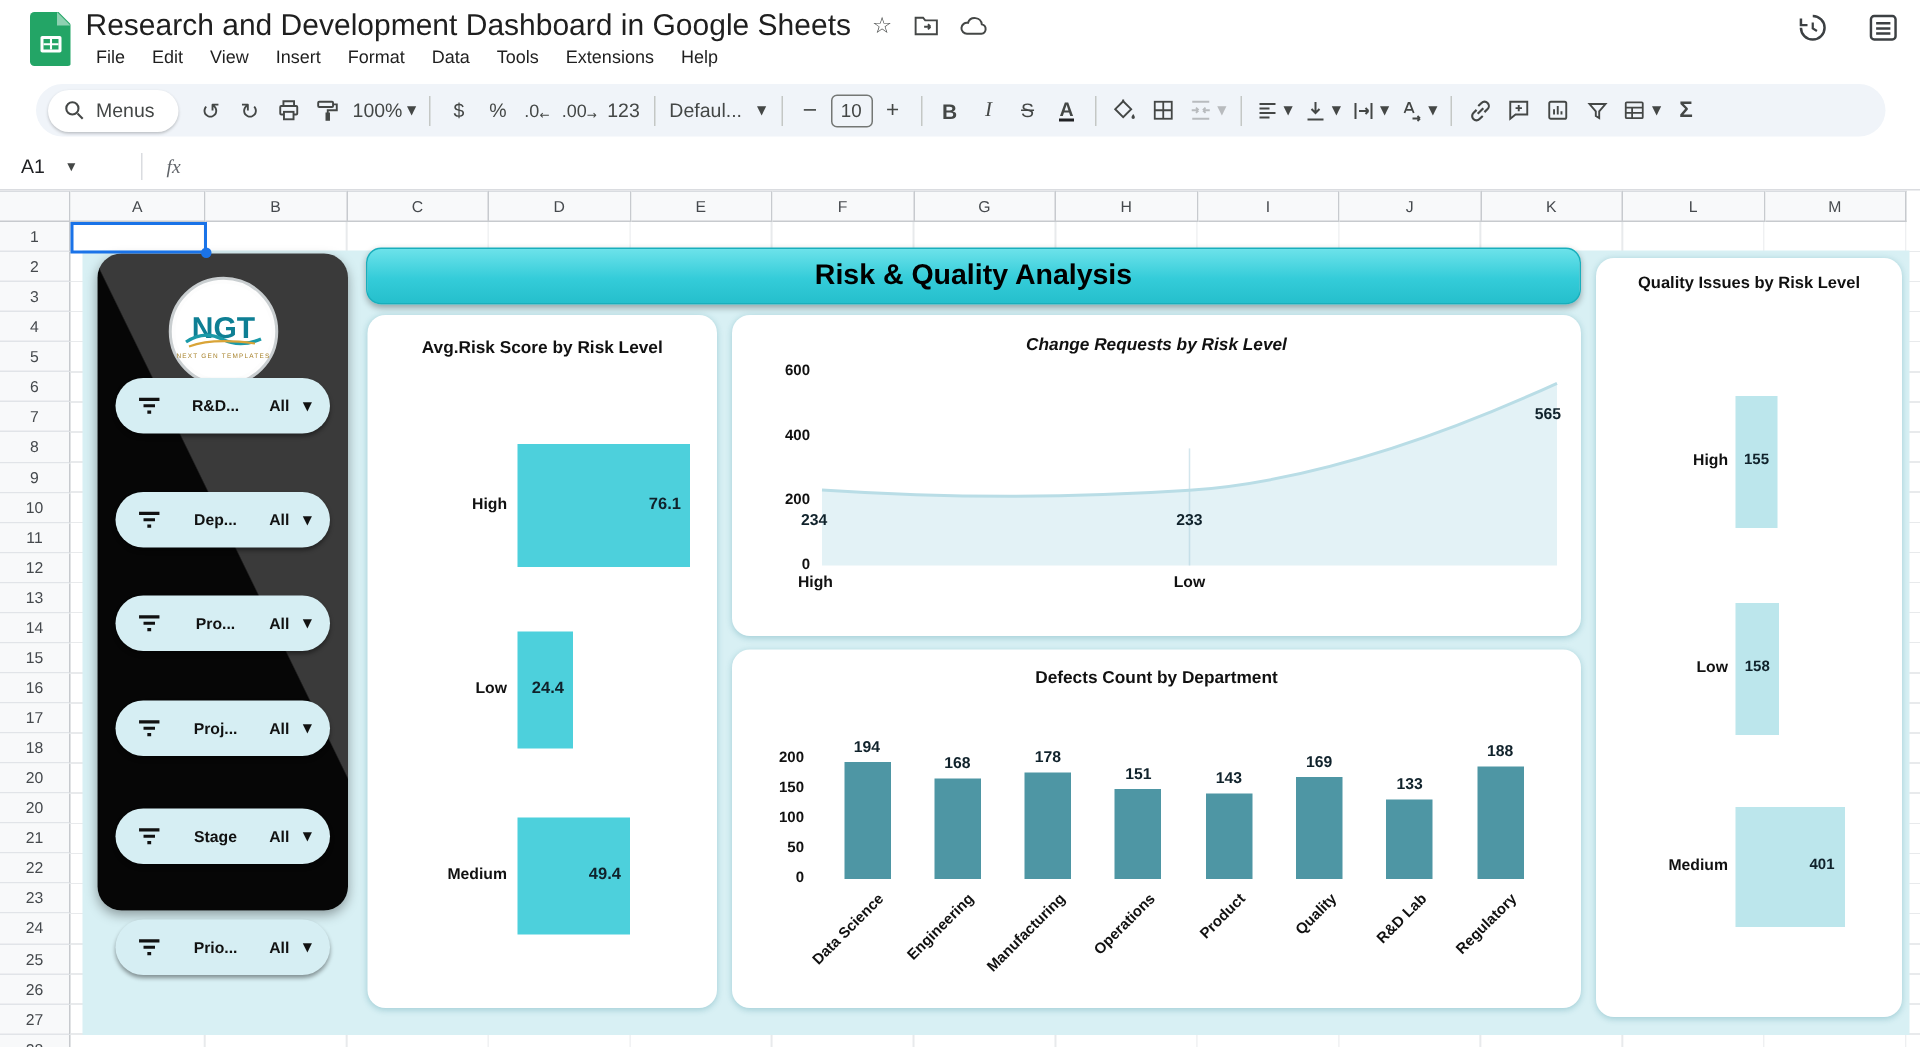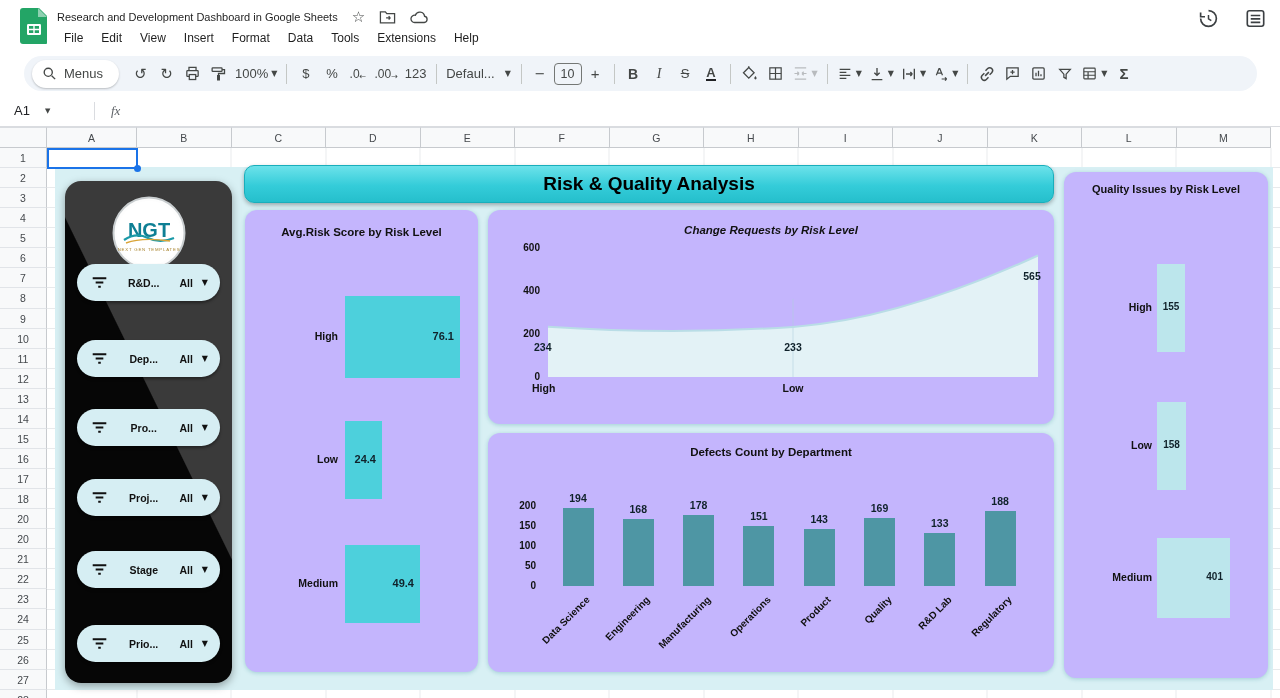--- a/index.html
+++ b/index.html
@@ -4,21 +4,21 @@
 <style>
   * { margin:0; padding:0; box-sizing:border-box; }
   html,body { width:1280px; height:698px; overflow:hidden; background:#fff;
     font-family:"Liberation Sans", sans-serif; }
   .g { font-family:"DejaVu Sans", sans-serif; }
   #app { position:relative; width:1280px; height:698px; background:#fff; }
 
   
   #sheets-logo { position:absolute; left:20px; top:8px; }
   #title-row { position:absolute; left:57px; top:5px; height:24px; display:flex; align-items:center; gap:14px; }
-  #doc-title { font-size:11px; color:#1f1f1f; }
+  #doc-title { font-size:20px; color:#1f1f1f; }
   .title-ico { color:#444746; font-size:15px; display:flex; align-items:center; }
   #top-right { position:absolute; right:14px; top:8px; display:flex; gap:26px; align-items:center; }
   #menu-row { position:absolute; left:57px; top:27px; height:22px; display:flex; gap:4px; align-items:center; }
   .menu-item { font-size:12px; color:#1f1f1f; padding:2px 7px; border-radius:4px; }
 
   
   #toolbar { position:absolute; left:24px; top:56px; width:1233px; height:35px;
     background:#f0f4f9; border-radius:18px; display:flex; align-items:center; padding:0 8px; gap:1px; }
   .tb { min-width:25px; height:26px; display:flex; align-items:center; justify-content:center;
     color:#444746; font-size:13px; border-radius:4px; padding:0 3px; }
@@ -61,31 +61,31 @@
     background-position:0 0, -4.5px 0; }
 
   
   #sel-a1 { position:absolute; left:47px; top:148px; width:91px; height:21px;
     border:2px solid #1a73e8; z-index:30; }
   #sel-handle { position:absolute; left:134px; top:165px; width:7px; height:7px; border-radius:50%;
     background:#1a73e8; z-index:31; }
 
   
   #dash { position:absolute; left:55px; top:167px; width:1218px; height:523px; background:#d8f0f4; z-index:10; }
-  .card { position:absolute; background:#c4b5fd; border-radius:12px;
+  .card { position:absolute; background:#ffffff; border-radius:12px;
     box-shadow:0 1px 4px rgba(20,120,135,.28); }
   .card-title { position:absolute; left:0; width:100%; text-align:center; font-weight:bold;
     font-size:11.5px; color:#111; }
 
   #banner { position:absolute; left:189px; top:-2px; width:810px; height:38px; border-radius:10px;
     background:linear-gradient(180deg,#6ce2ea 0%,#34ccd9 55%,#25bfcc 100%);
     border:1px solid #19aebb; box-shadow:0 2px 4px rgba(0,0,0,.3);
     text-align:center; line-height:36px; font-size:19px; font-weight:bold; color:#000; }
 
-  #panel { position:absolute; left:10px; top:14px; width:167px; height:502px; border-radius:16px;
+  #panel { position:absolute; left:10px; top:2px; width:167px; height:438px; border-radius:16px;
     background:linear-gradient(64deg,#060606 55%,#3a3a3a 55.3%);
     box-shadow:0 3px 8px rgba(0,0,0,.35); }
   #ngt-logo { position:absolute; left:47px; top:15px; }
   .pill { position:absolute; left:12px; width:143px; height:37px; border-radius:19px; background:#d6eef3;
     display:flex; align-items:center; padding:0 12px 0 14px; gap:8px;
     box-shadow:0 2px 3px rgba(0,0,0,.4); }
   .pill .pl { font-size:10.5px; font-weight:bold; color:#111; flex:1; text-align:center; }
   .pill .pv { font-size:10.5px; font-weight:bold; color:#111; }
   .pill .caret { color:#111; margin-left:1px; }
 

